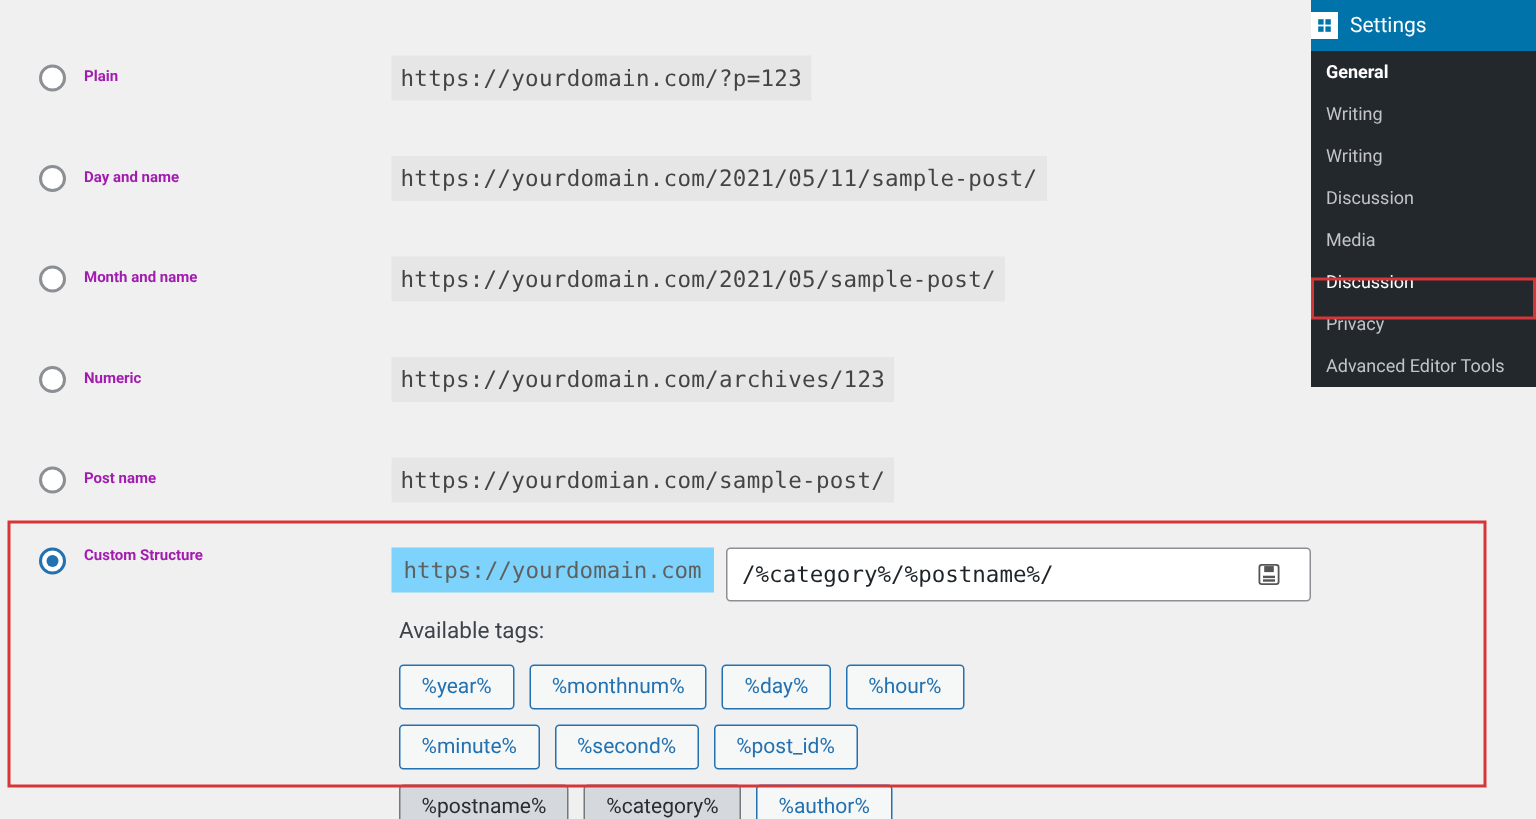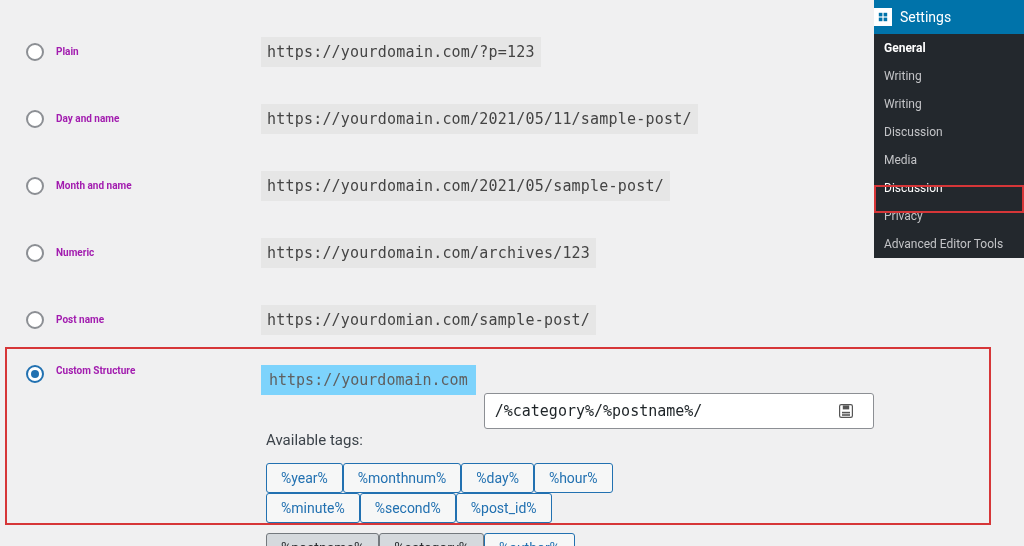--- a/index.html
+++ b/index.html
@@ -15,26 +15,26 @@
   .radio.checked::after { content: ""; width: 8px; height: 8px; border-radius: 50%; background: #2271b1; display: block; }
   .opt-label { font-weight: 700; color: #a21caf; width: 205px; font-size: 10px; }
   .url-block { font-family: Consolas, Monaco, monospace; background: #e6e6e6; color: #444; padding: 6px 6px; font-size: 15px; letter-spacing: .2px; }
 
   .hl-box { position: absolute; left: 5px; top: 347px; width: 986px; height: 178px; border: 2px solid #d63638; pointer-events: none; }
 
   .custom-wrap { position: relative; padding-top: 12px; }
   .custom-top { display: flex; align-items: flex-start; padding-left: 26px; height: 46px; }
   .input-base { font-family: Consolas, Monaco, monospace; background: #7dd3fc; color: #5f5f5f; padding: 6px 8px; font-size: 15px; }
   .struct-input { margin-left: 8px; width: 390px; height: 36px; border: 1px solid #8c8f94; border-radius: 3px; font-family: Consolas, Monaco, monospace; font-size: 15px; padding: 0 32px 0 10px; background: #fff; color: #1d2327; }
-  .input-end-icon { position: relative; margin-top: 28px; }
+  .input-end-icon { position: relative; }
   .input-end-icon .end-icn { position: absolute; right: 20px; top: 50%; transform: translateY(-50%); width: 16px; height: 16px; color: #555; }
 
-  .avail-label { padding-left: 266px; font-size: 15px; color: #3c434a; margin-top: 20px; }
+  .avail-label { padding-left: 266px; font-size: 15px; color: #3c434a; margin-top: 0; }
   .tag-rows { padding-left: 266px; margin-top: 14px; width: 700px; }
-  .tag-row { display: flex; gap: 0; margin-bottom: 10px; flex-wrap: wrap; }
+  .tag-row { display: flex; gap: 10px; margin-bottom: 10px; flex-wrap: wrap; }
   .tag-btn { border: 1px solid #2271b1; color: #2271b1; background: #f6f7f7; border-radius: 3px; padding: 6px 14px; font-size: 14px; cursor: pointer; font-family: inherit; }
   .tag-btn.active { background: #d5d9dd; border-color: #74797e; color: #2a2d30; }
 
   
   .sidebar { position: absolute; right: 0; top: 0; width: 150px; background: #23282d; color: #eee; }
   .sb-head { display: flex; align-items: center; height: 34px; background: #0073aa; color: #fff; padding: 0 0; font-size: 14px; }
   .sb-head .gicon { width: 18px; height: 18px; margin-right: 8px; background: #fff; display: flex; align-items: center; justify-content: center; color: #0073aa; font-weight: 700; font-size: 12px; }
   .sb-item { display: flex; align-items: center; height: 28px; padding: 0 10px; font-size: 12px; color: #c3c4c7; cursor: pointer; }
   .sb-item.bold { color: #fff; font-weight: 700; }
   .sb-item.active { color: #fff; }

